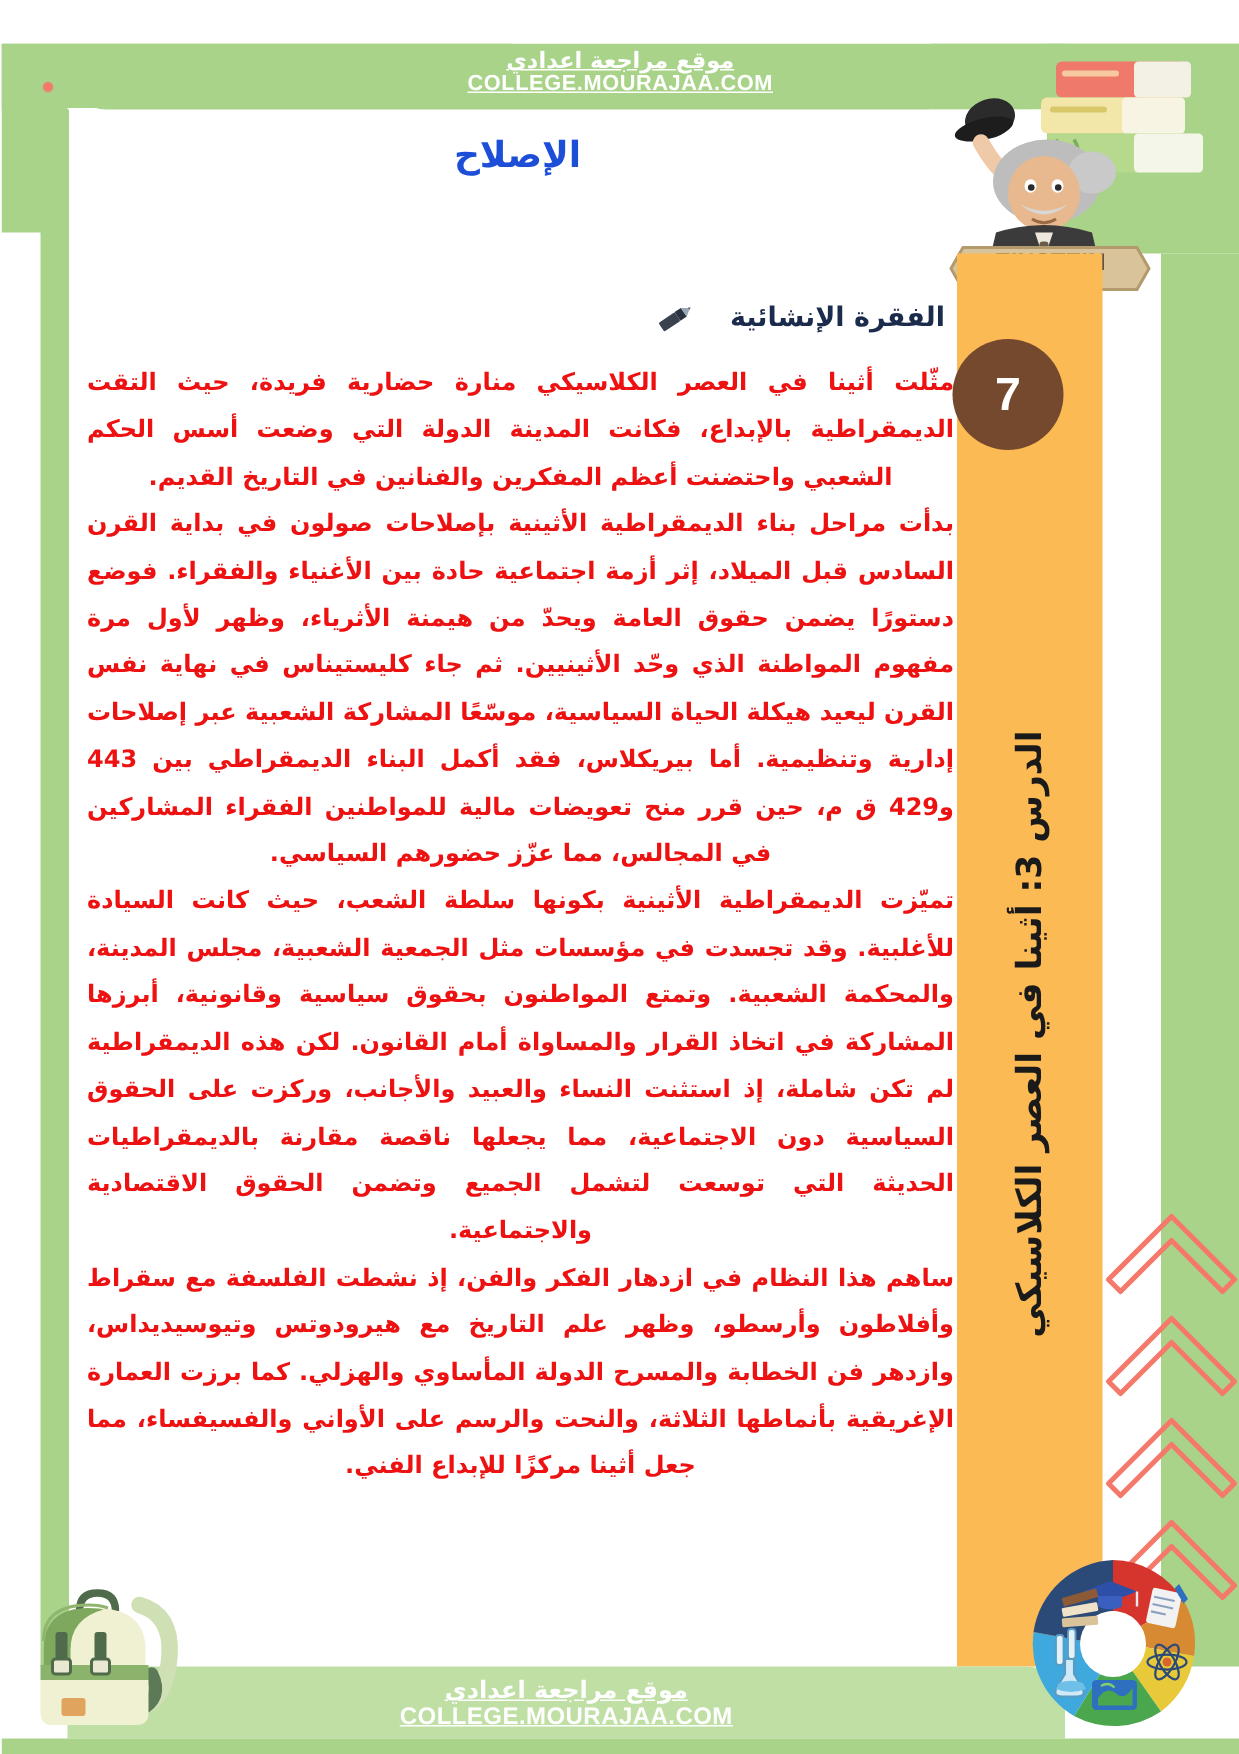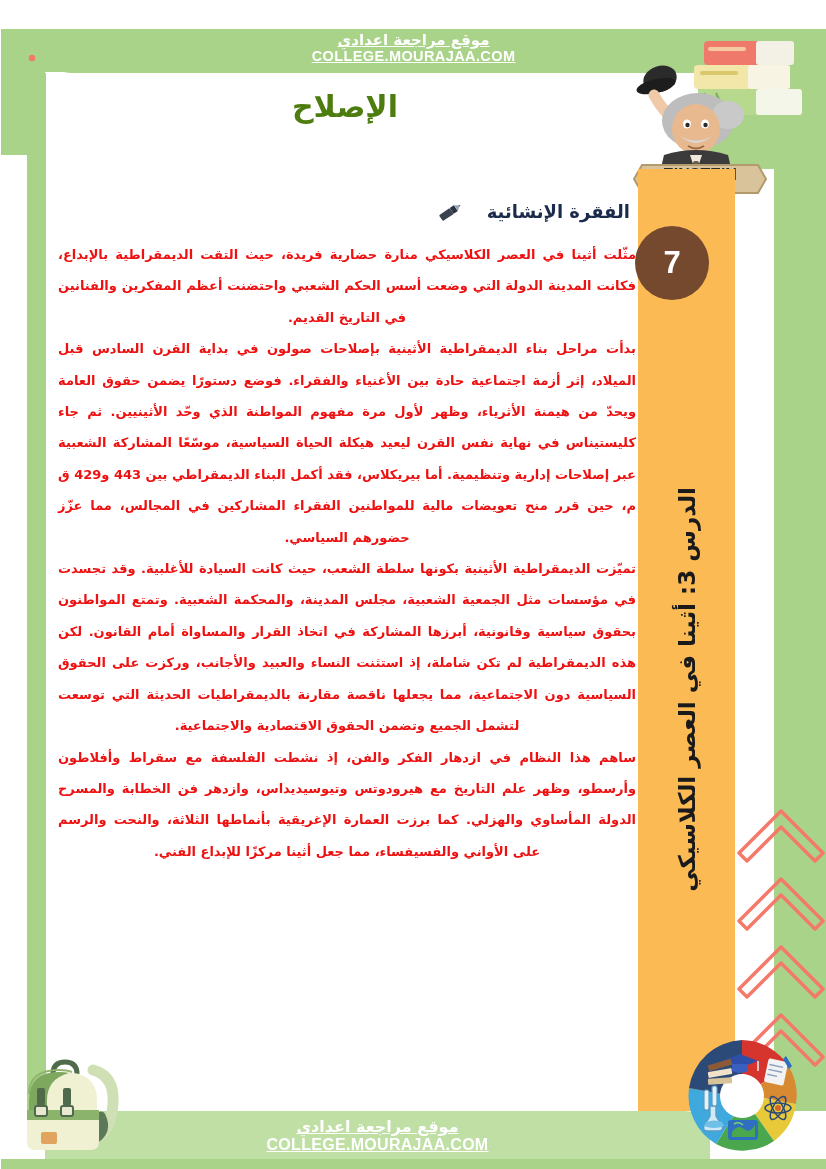--- a/index.html
+++ b/index.html
@@ -102,23 +102,23 @@
     background: #a9d389;
   }
 
   
   .doc-title {
     position: absolute;
     left: 44px;
     top: 60px;
     width: 600px;
     text-align: center;
-    font-size: 30px;
-    font-weight: bold;
-    color: #4d7c0f;
+    font-size: 24px;
+    font-weight: bold;
+    color: #1d4ed8;
   }
 
   
   .section-heading {
     position: absolute;
     right: 196px;
     top: 172px;
     display: flex;
     align-items: center;
     gap: 24px;
@@ -137,21 +137,21 @@
   
   .body-col {
     position: absolute;
     right: 190px;
     top: 210px;
     width: 578px;
     direction: rtl;
     text-align: justify;
     text-align-last: center;
     color: #ee1111;
-    font-size: 13px;
+    font-size: 16px;
     line-height: 31.4px;
     font-weight: bold;
   }
   .body-col p {
     margin: 0 0 0 0;
   }
 
   
   .orange-panel {
     position: absolute;

